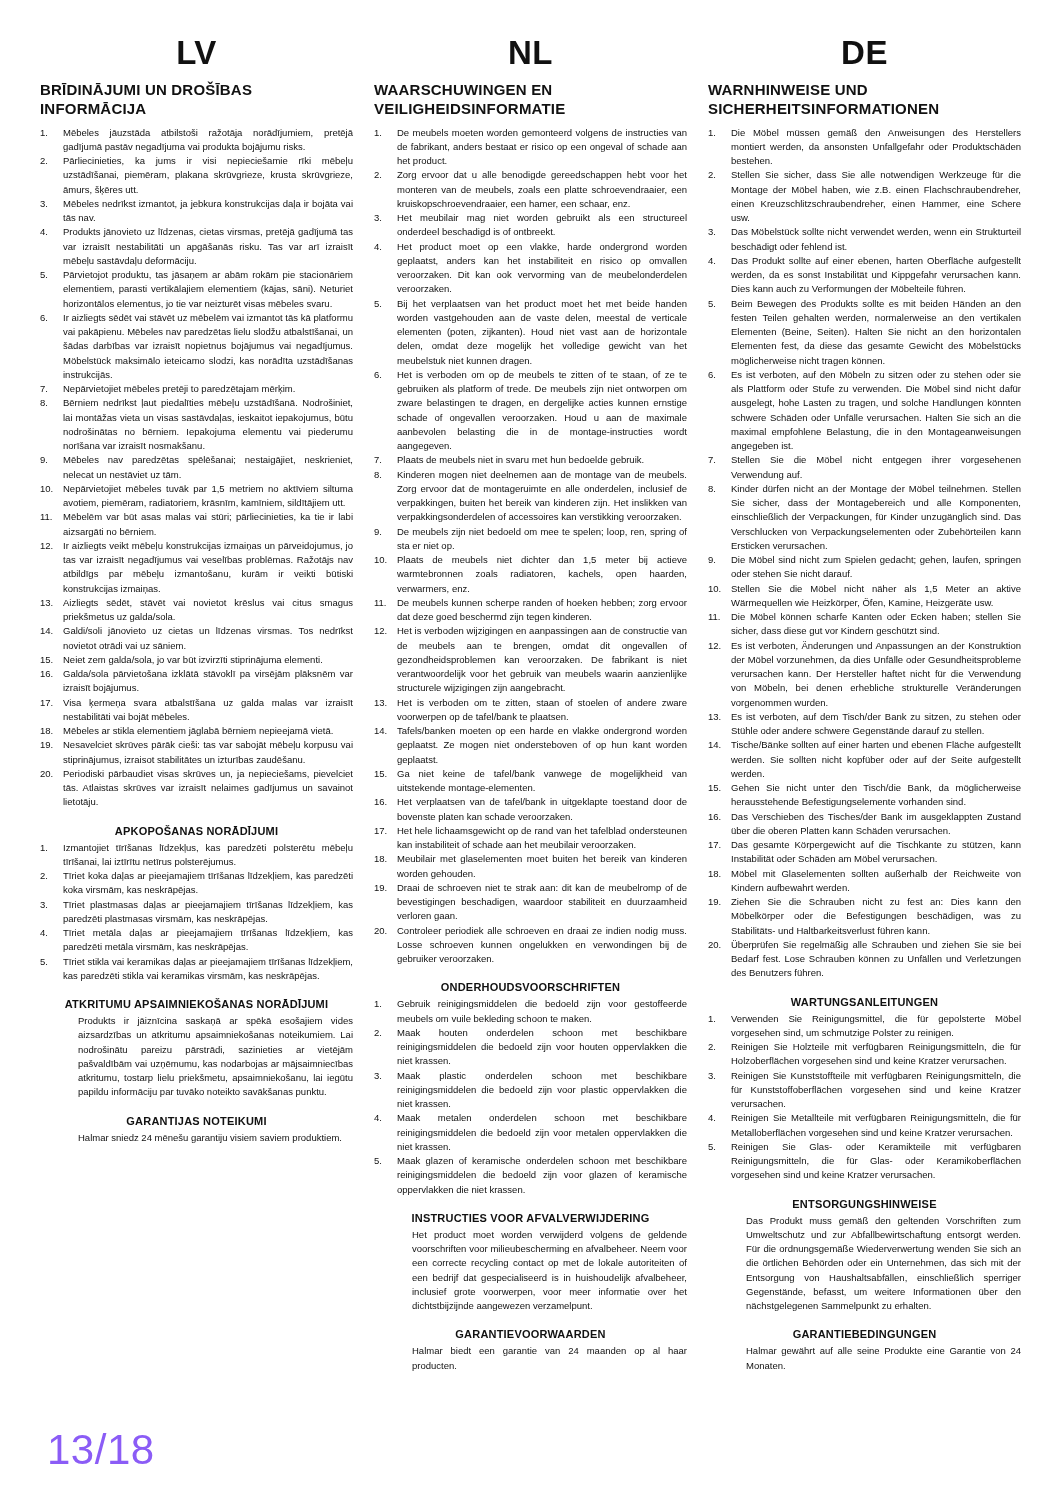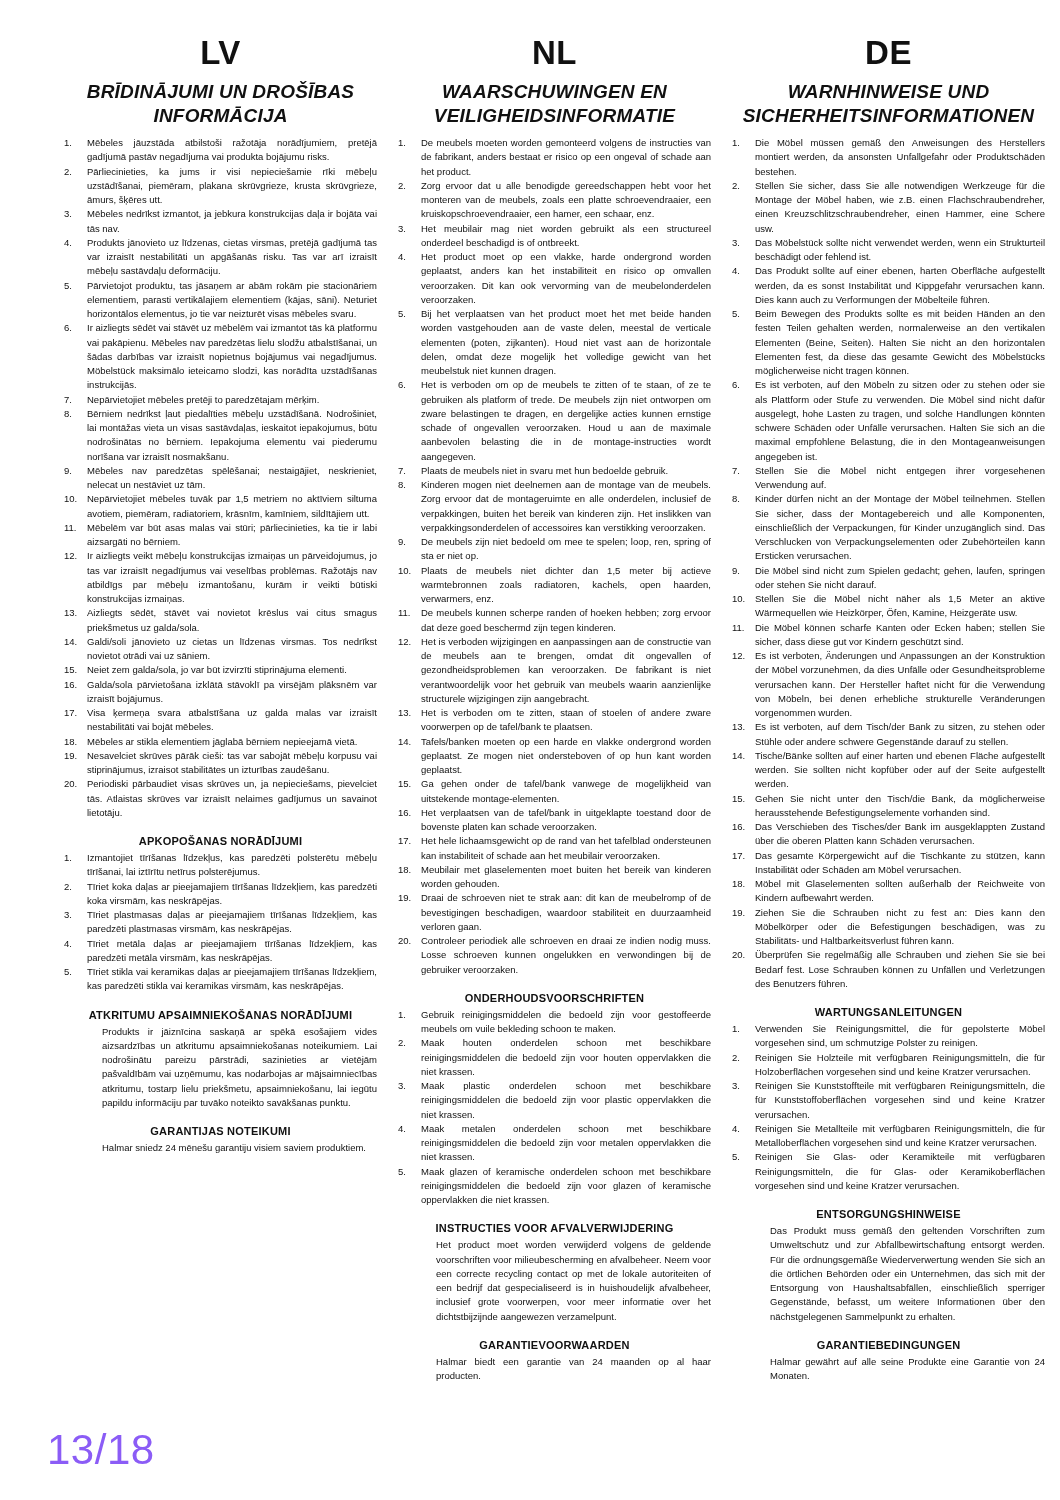--- a/index.html
+++ b/index.html
@@ -17,44 +17,42 @@
   }
   .page {
     position: relative;
     width: 1060px;
     height: 1500px;
     background: #ffffff;
   }
   .columns {
     display: flex;
     gap: 21px;
-    padding: 36px 39px 0 64px;
+    padding: 36px 39px 0 40px;
     box-sizing: border-box;
     align-items: flex-start;
   }
   .col {
     flex: 0 0 313px;
     width: 313px;
   }
   .lang-heading {
     font-size: 33px;
     font-weight: 800;
     text-align: center;
     margin: 0 0 9px 0;
     line-height: 1.05;
     letter-spacing: 0.5px;
   }
   .col-title {
-    font-size: 19px;
+    font-size: 15px;
     font-weight: 700;
-    text-align: center;
     line-height: 1.3;
     margin: 0 0 7px 0;
     letter-spacing: 0.2px;
-    font-style: italic;
   }
   ol.numlist {
     list-style: none;
     margin: 0;
     padding: 0;
   }
   .numlist li {
     display: flex;
     font-size: 9.5px;
     line-height: 1.5;
@@ -267,21 +265,21 @@
           <li class="list-item">
             <span class="num">13.</span>
             <span class="itext">Het is verboden om te zitten, staan of stoelen of andere zware voorwerpen op de tafel/bank te plaatsen.</span>
           </li>
           <li class="list-item">
             <span class="num">14.</span>
             <span class="itext">Tafels/banken moeten op een harde en vlakke ondergrond worden geplaatst. Ze mogen niet ondersteboven of op hun kant worden geplaatst.</span>
           </li>
           <li class="list-item">
             <span class="num">15.</span>
-            <span class="itext">Ga gehen onder de tafel/bank vanwege de mogelijkheid van uitstekende montage-elementen.</span>
+            <span class="itext">Ga niet keine de tafel/bank vanwege de mogelijkheid van uitstekende montage-elementen.</span>
           </li>
           <li class="list-item">
             <span class="num">16.</span>
             <span class="itext">Het verplaatsen van de tafel/bank in uitgeklapte toestand door de bovenste platen kan schade veroorzaken.</span>
           </li>
           <li class="list-item">
             <span class="num">17.</span>
             <span class="itext">Het hele lichaamsgewicht op de rand van het tafelblad ondersteunen kan instabiliteit of schade aan het meubilair veroorzaken.</span>
           </li>
           <li class="list-item">

